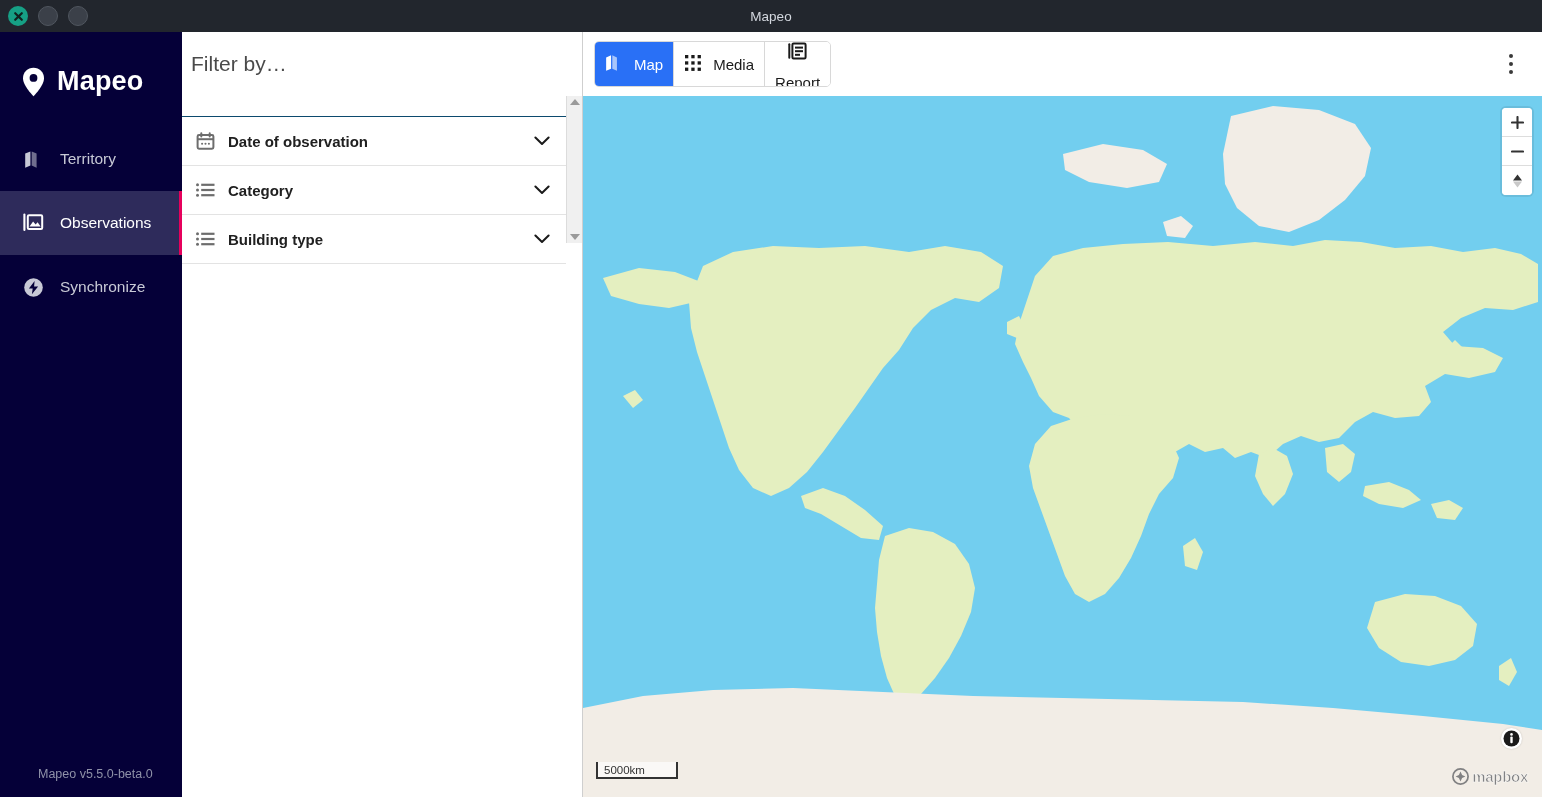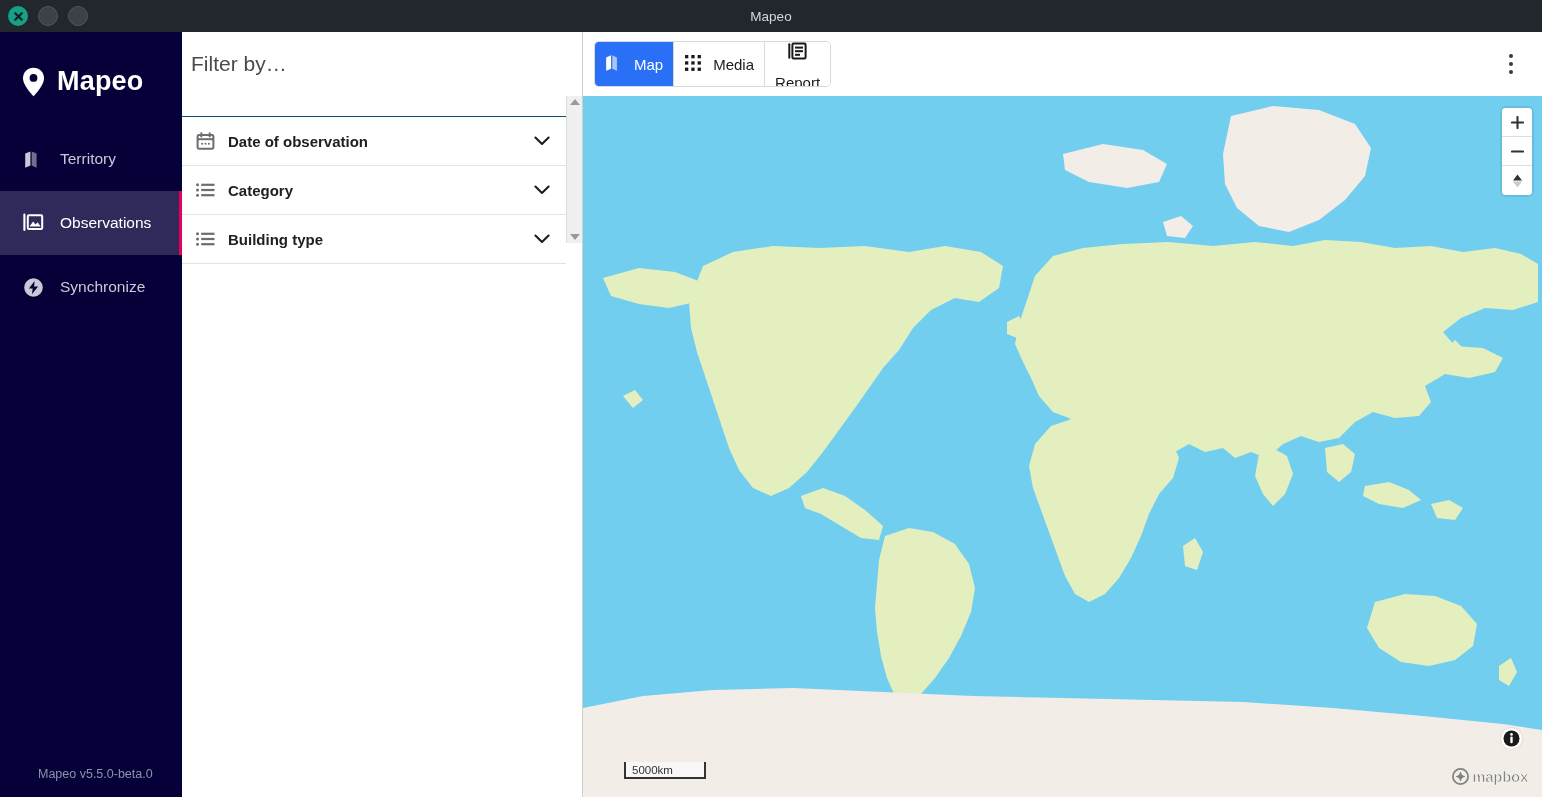--- a/index.html
+++ b/index.html
@@ -120,21 +120,21 @@
   }
   .map-ctrl {
     height:29px; display:flex; align-items:center; justify-content:center;
     border-bottom:1px solid #ddd; cursor:pointer; background:#fff;
   }
   .map-ctrl:last-child { border-bottom:none; }
 
   .scale-bar {
     position:absolute; left:13px; bottom:18px;
     border:2px solid #333; border-top:none; background:rgba(255,255,255,.62);
-    font-size:11.5px; color:#333; padding:2px 6px 1px; min-width:82px;margin-left:28px;
+    font-size:11.5px; color:#333; padding:2px 6px 1px; min-width:82px;
   }
   .info-btn {
     position:absolute; right:20px; bottom:48px; width:21px; height:21px;
     border-radius:50%; background:#fff; display:flex; align-items:center;
     justify-content:center; cursor:pointer; box-shadow:0 0 2px rgba(0,0,0,.18);
   }
   .mapbox-logo {
     position:absolute; right:14px; bottom:12px; display:flex; align-items:center;
     gap:3px; opacity:.72;
   }

